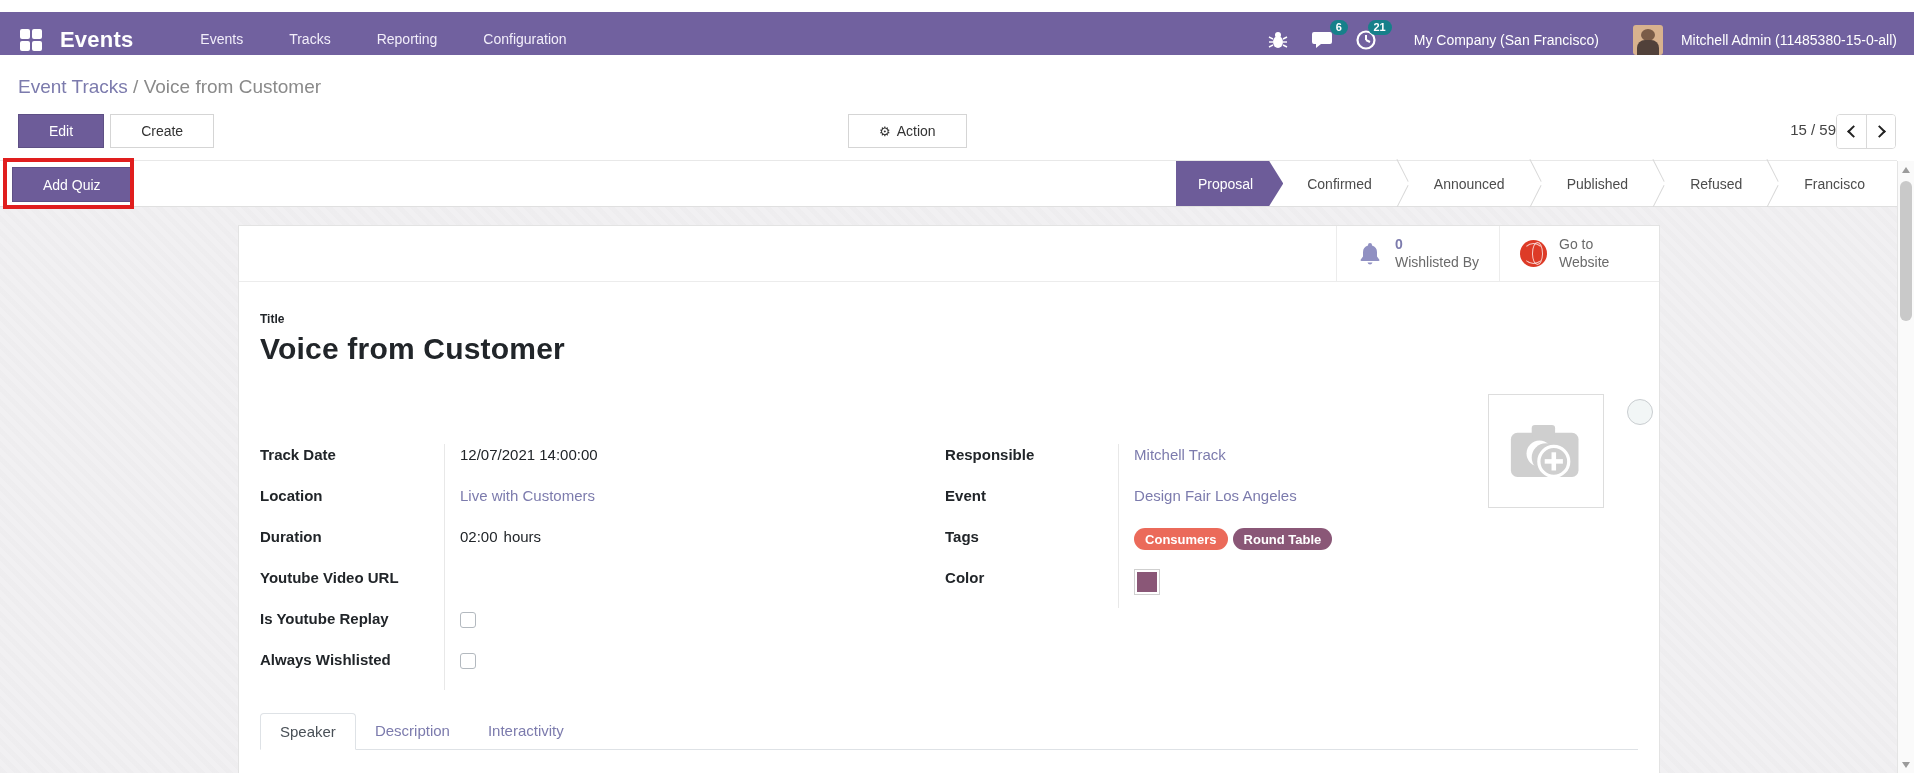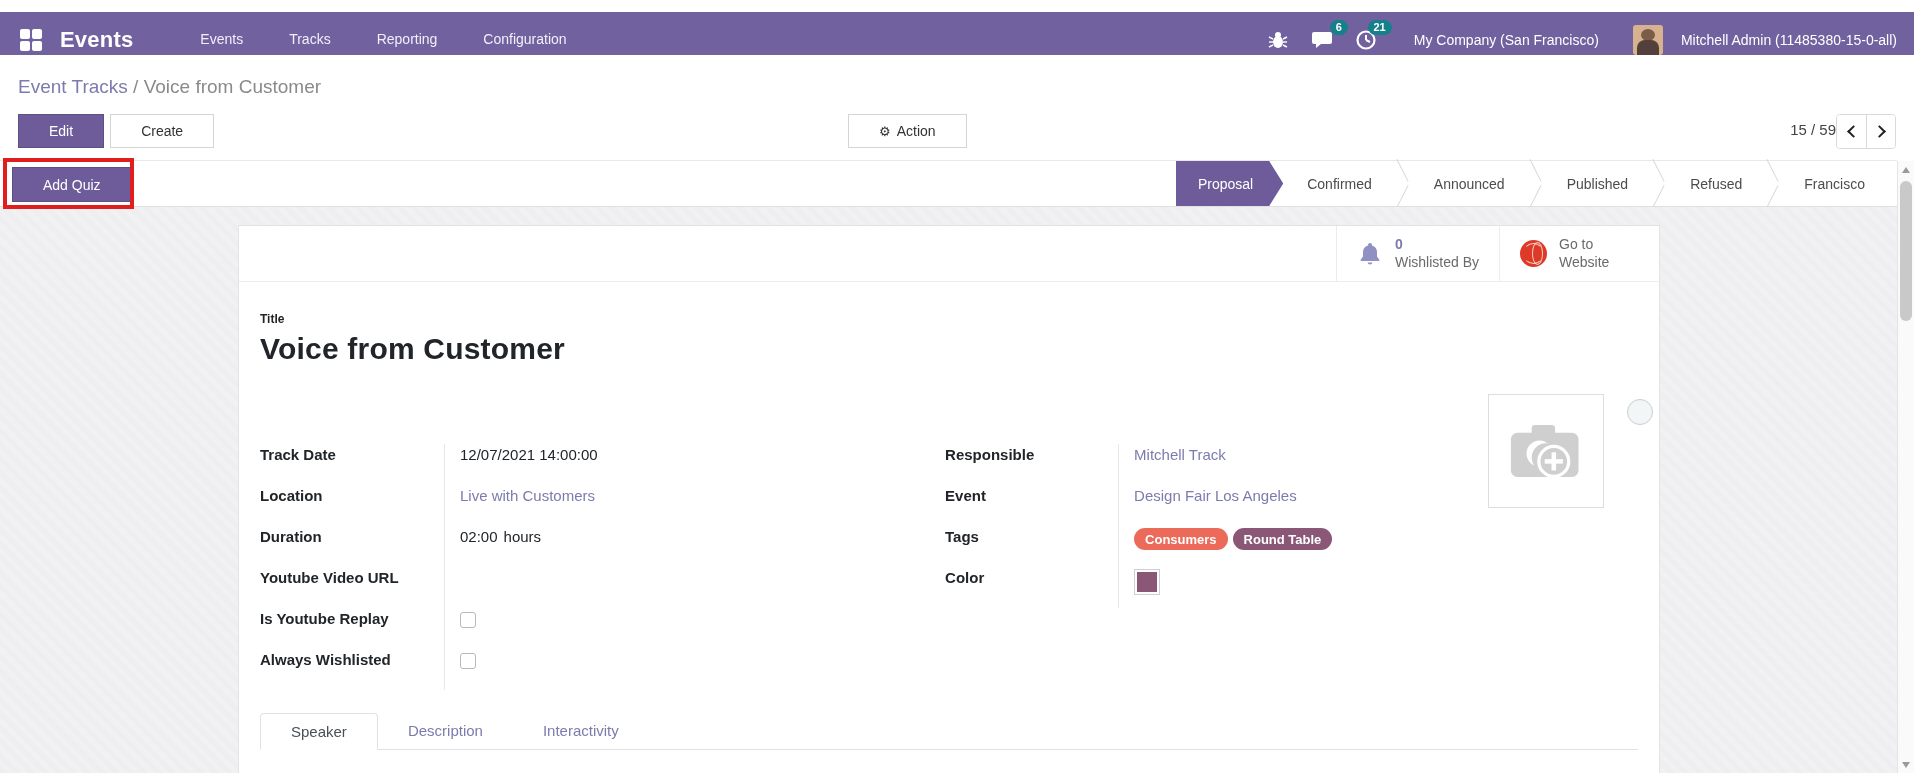--- a/index.html
+++ b/index.html
@@ -112,21 +112,21 @@
             display:inline-block;cursor:pointer;margin-top:2px}
   .tagrow{display:flex;gap:5px}
   .tag{height:22px;border-radius:12px;padding:0 11px;color:#fff;font-size:13px;font-weight:bold;
        display:inline-flex;align-items:center}
   .tag.c0{background:var(--tag-consumers)}
   .tag.c1{background:var(--tag-round-table)}
   .swatch{width:26px;height:26px;background:var(--color-swatch);border:1px solid #cfcfcf;
           box-shadow:inset 0 0 0 2px #fff;display:inline-block}
 
   .tabs{display:flex;margin-top:22px;border-bottom:1px solid #dee2e6;padding-left:0}
-  .tab{font-size:15px;padding:9px 30px;cursor:pointer;color:var(--link);position:relative;top:1px}
+  .tab{font-size:15px;padding:9px 19px;cursor:pointer;color:var(--link);position:relative;top:1px}
   .tab.active{background:#fff;border:1px solid #dee2e6;border-bottom:1px solid #fff;
               border-radius:4px 4px 0 0;color:#495057}
 
   
   .scrollbar{position:absolute;top:161px;right:0;width:17px;bottom:0;background:#fafafa;
              border-left:1px solid #e4e4e4}
   .sb-arrow{width:100%;height:17px;display:flex;align-items:center;justify-content:center;cursor:pointer}
   .sb-arrow .tri-up{width:0;height:0;border-left:4px solid transparent;border-right:4px solid transparent;
              border-bottom:6px solid #9b9b9b}
   .sb-arrow .tri-down{width:0;height:0;border-left:4px solid transparent;border-right:4px solid transparent;

